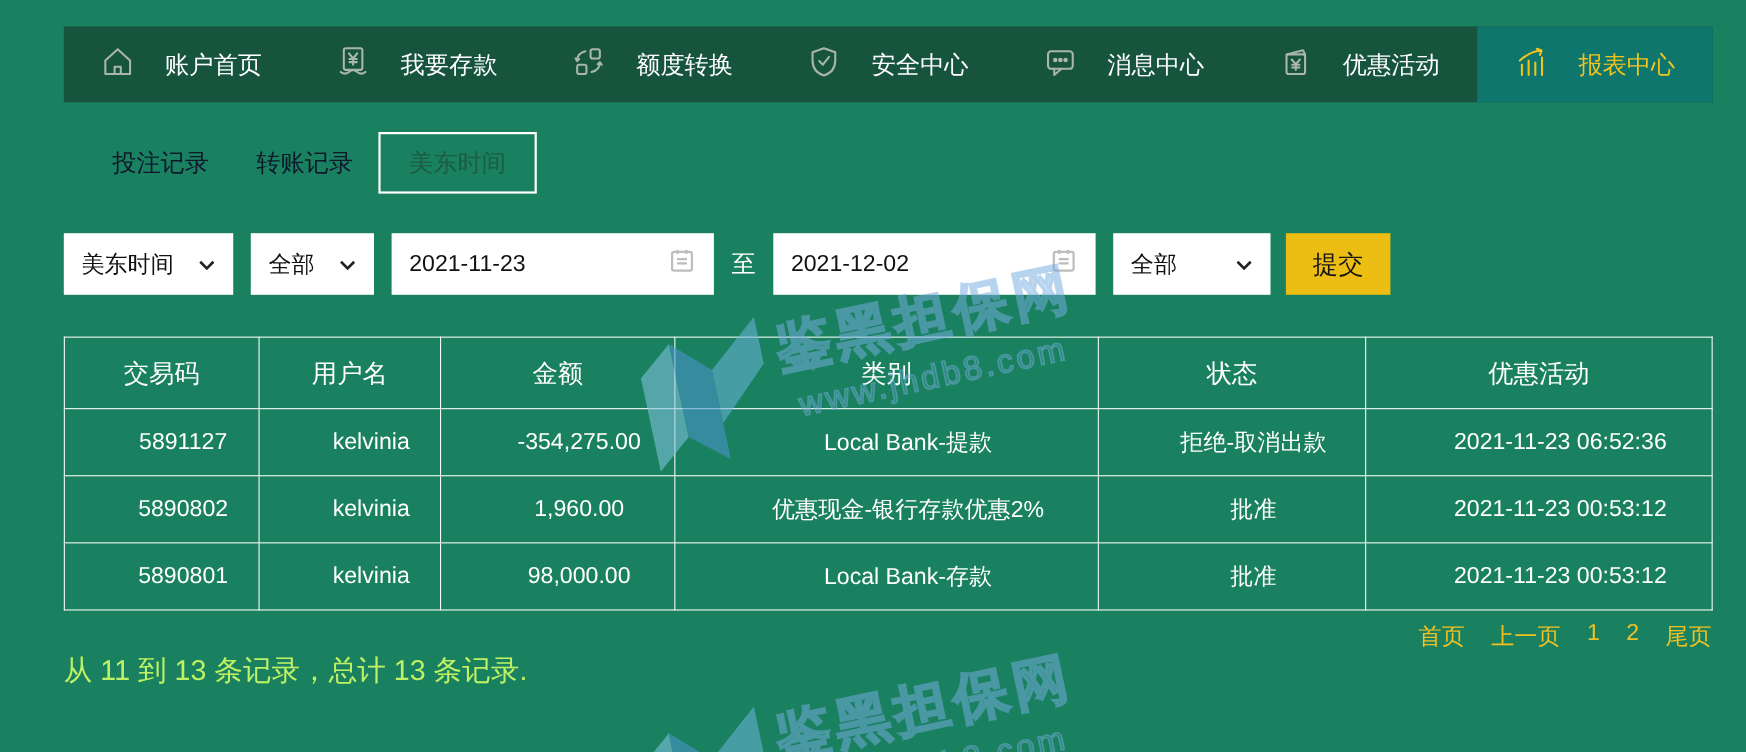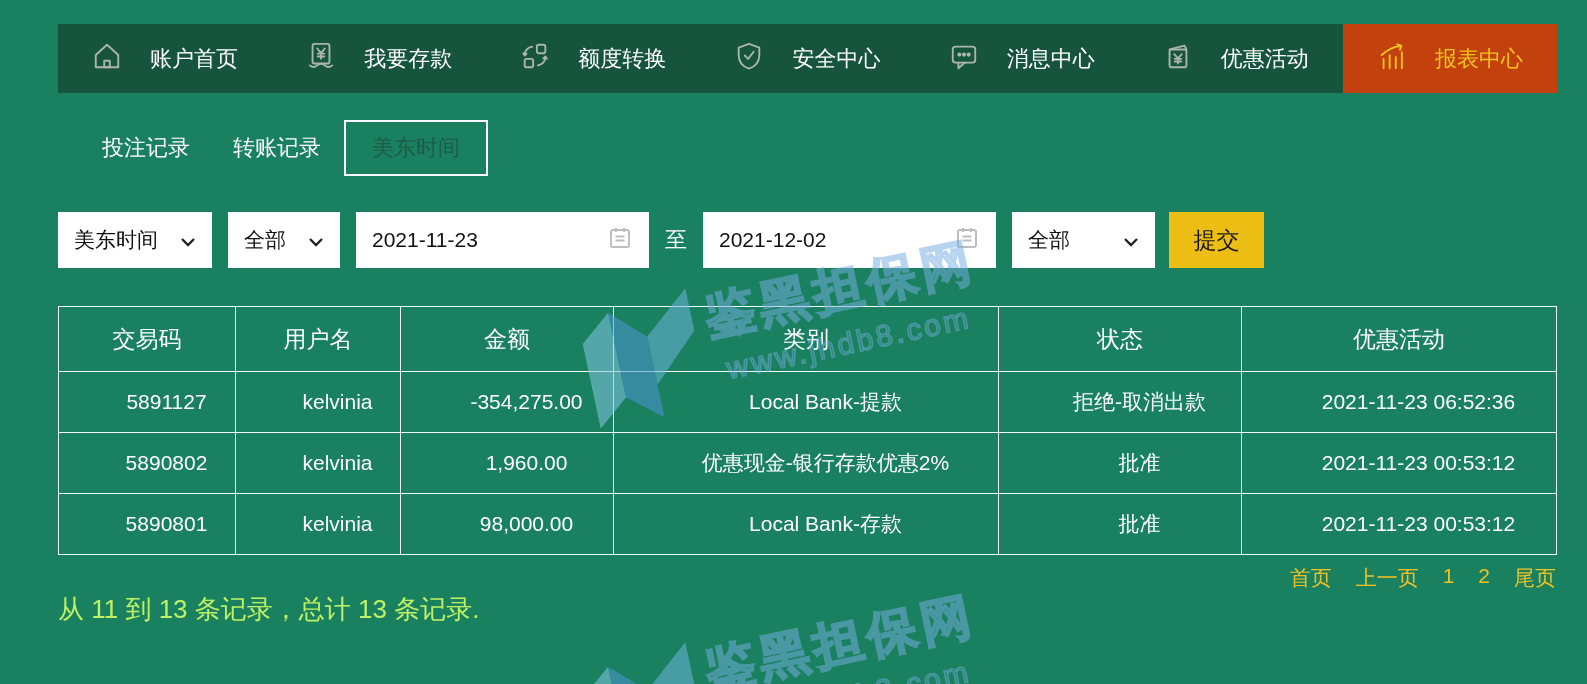--- a/index.html
+++ b/index.html
@@ -14,29 +14,29 @@
   
   .navbar {
     position:absolute; left:58px; top:24px; width:1499px; height:69px;
     display:flex; background:#17543E;
   }
   .nav-item {
     flex:1; display:flex; align-items:center; justify-content:center;
     gap:28px; color:#fff; font-size:22px; cursor:pointer; white-space:nowrap;
   }
   .nav-item svg { width:30px; height:30px; stroke:#A9B5AE; fill:none; stroke-width:2; stroke-linecap:round; stroke-linejoin:round; }
-  .nav-item.active { background:#c2410c; color:#F2C41D; }
+  .nav-item.active { background:#0f766e; color:#F2C41D; }
   .nav-item.active svg { stroke:#F2C41D; }
 
   
   .subtabs {
     position:absolute; left:102px; top:122px; height:52px;
     display:flex; align-items:center;
   }
-  .subtab { color:#ffffff; font-size:22px; cursor:pointer; white-space:nowrap; }
+  .subtab { color:#0f172a; font-size:22px; cursor:pointer; white-space:nowrap; }
   .subtab + .subtab { margin-left:43px; }
   .subtab.active {
     color:#1C5B44; border:2px solid #fff; margin-left:23px;
     padding:11px 26px;
   }
 
   
   .filters {
     position:absolute; left:58px; top:221px; height:38px;
     display:flex; align-items:center; color:#111;

